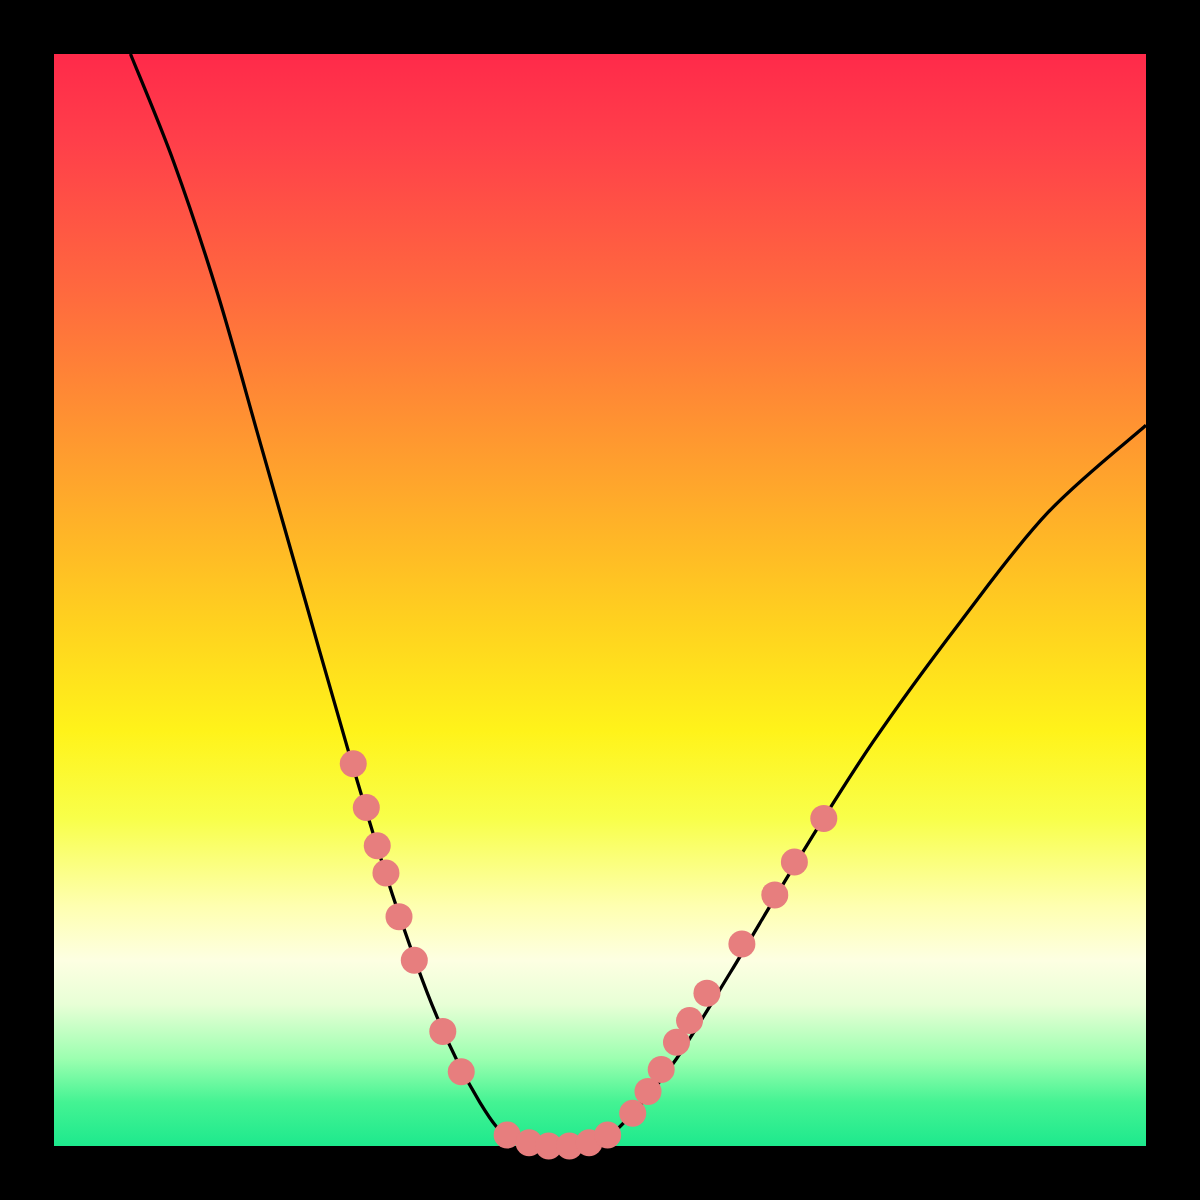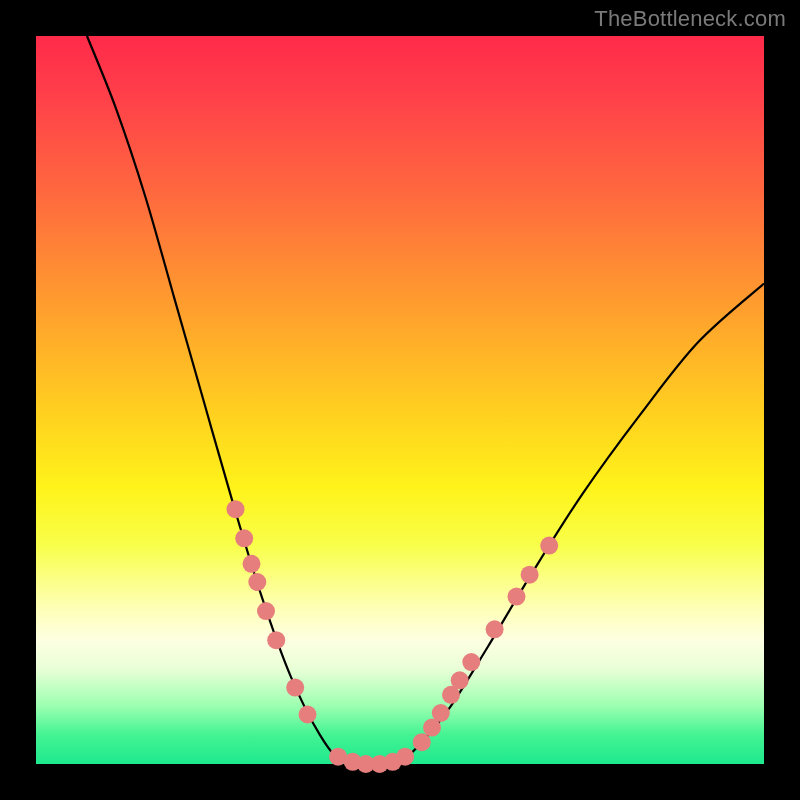--- a/index.html
+++ b/index.html
@@ -65,21 +65,20 @@
   }
   .dot {
     fill: #e77e7e;
     stroke: none;
   }
 </style>
 </head>
 <body>
 
 <div class="frame">
-  <div class="watermark">TheBottleneck.com</div>
   <div class="plot">
     <svg class="curve" viewBox="0 0 728 728">
       <path id="vcurve" class="curve-path" d="M 51.0 0.0 C 55.8 12.1, 70.4 46.1, 80.1 72.8 C 89.8 99.5, 99.5 128.6, 109.2 160.2 C 118.9 191.7, 128.6 228.1, 138.3 262.1 C 148.0 296.1, 157.7 330.0, 167.4 364.0 C 177.1 398.0, 186.9 433.2, 196.6 465.9 C 206.3 498.7, 216.0 531.4, 225.7 560.6 C 235.4 589.7, 245.1 617.6, 254.8 640.6 C 264.5 663.7, 275.4 684.9, 283.9 698.9 C 292.4 712.8, 297.3 719.5, 305.8 724.4 C 314.3 729.2, 325.2 728.0, 334.9 728.0 C 344.6 728.0, 355.5 728.0, 364.0 724.4 C 372.5 720.7, 377.3 715.3, 385.8 706.2 C 394.3 697.1, 404.0 685.5, 415.0 669.8 C 425.9 654.0, 438.0 633.4, 451.4 611.5 C 464.7 589.7, 479.3 564.2, 495.0 538.7 C 510.8 513.2, 527.8 485.3, 546.0 458.6 C 564.2 431.9, 584.8 404.0, 604.2 378.6 C 623.7 353.1, 641.9 327.6, 662.5 305.8 C 683.1 283.9, 717.1 257.2, 728.0 247.5"></path>
       <g id="dots">
           <circle cx="199.5" cy="473.2" r="9" class="dot"></circle>
           <circle cx="208.2" cy="502.3" r="9" class="dot"></circle>
           <circle cx="215.5" cy="527.8" r="9" class="dot"></circle>
           <circle cx="221.3" cy="546.0" r="9" class="dot"></circle>
           <circle cx="230.0" cy="575.1" r="9" class="dot"></circle>
           <circle cx="240.2" cy="604.2" r="9" class="dot"></circle>

